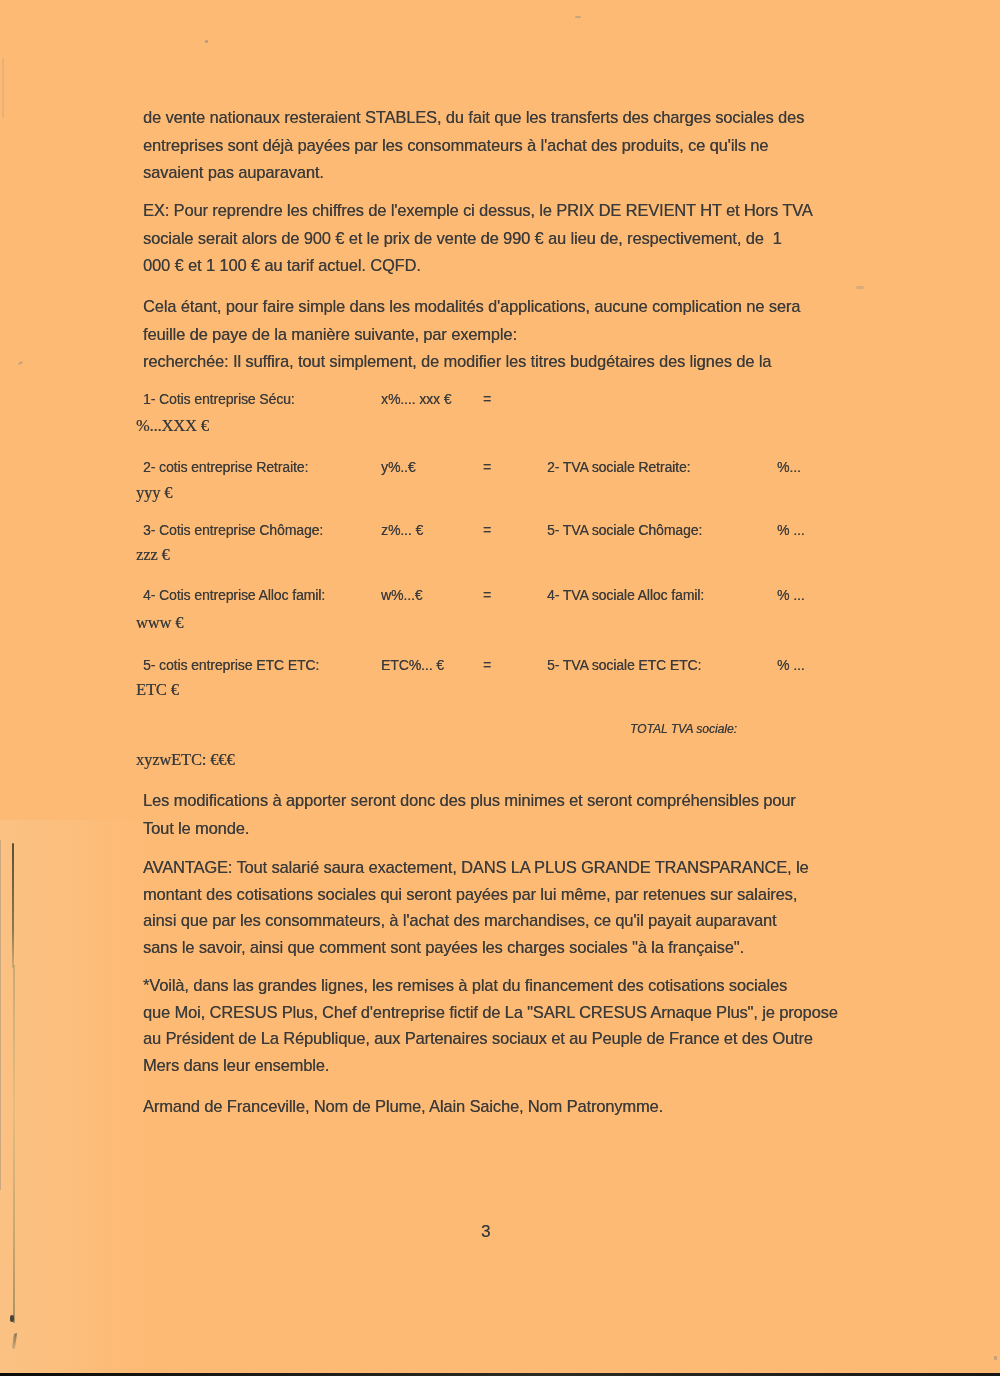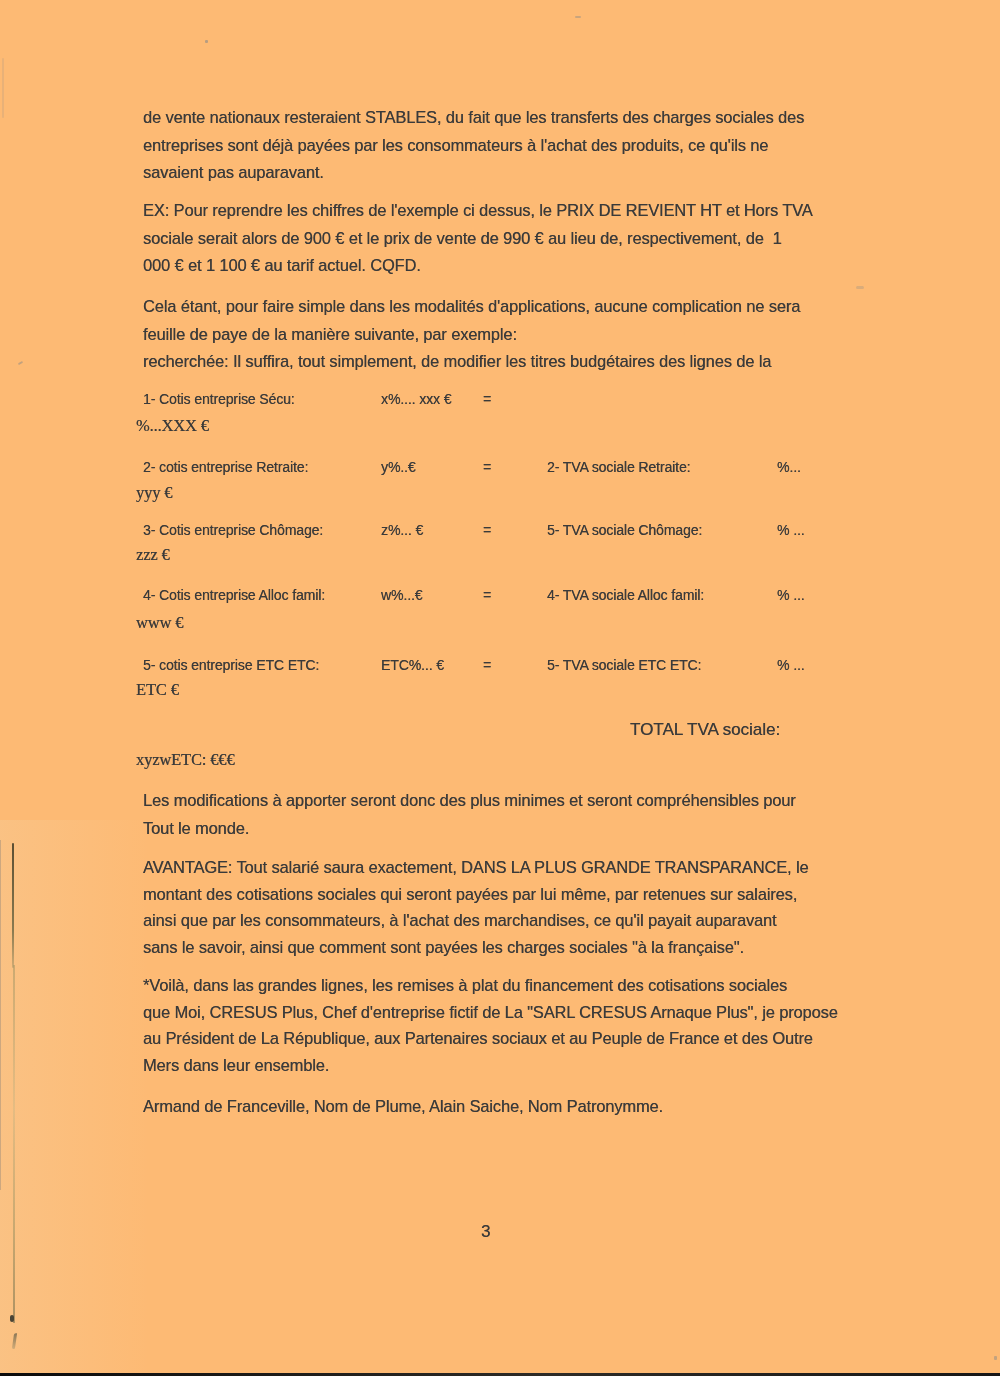--- a/index.html
+++ b/index.html
@@ -54,23 +54,24 @@
     font-size: 16.4px;
     line-height: 27.5px;
     letter-spacing: -0.1px;
     white-space: pre;
     text-shadow: 0.3px 0 0 rgba(58,58,58,0.75);
     font-family: Liberation Serif, serif;
   }
   .total-line {
     position: absolute;
     left: 630px;
-    font-size: 17px;
-    line-height: 27.5px;
-    text-shadow: 0.3px 0 0 rgba(58,58,58,0.75);
+    font-size: 12px;
+    line-height: 27.5px;
+    text-shadow: 0.3px 0 0 rgba(58,58,58,0.75);
+    font-style: italic;
   }
   .page-number {
     position: absolute;
     left: 481px;
     top: 1222px;
     font-size: 17px;
     text-shadow: 0.3px 0 0 rgba(58,58,58,0.75);
   }
 
   

